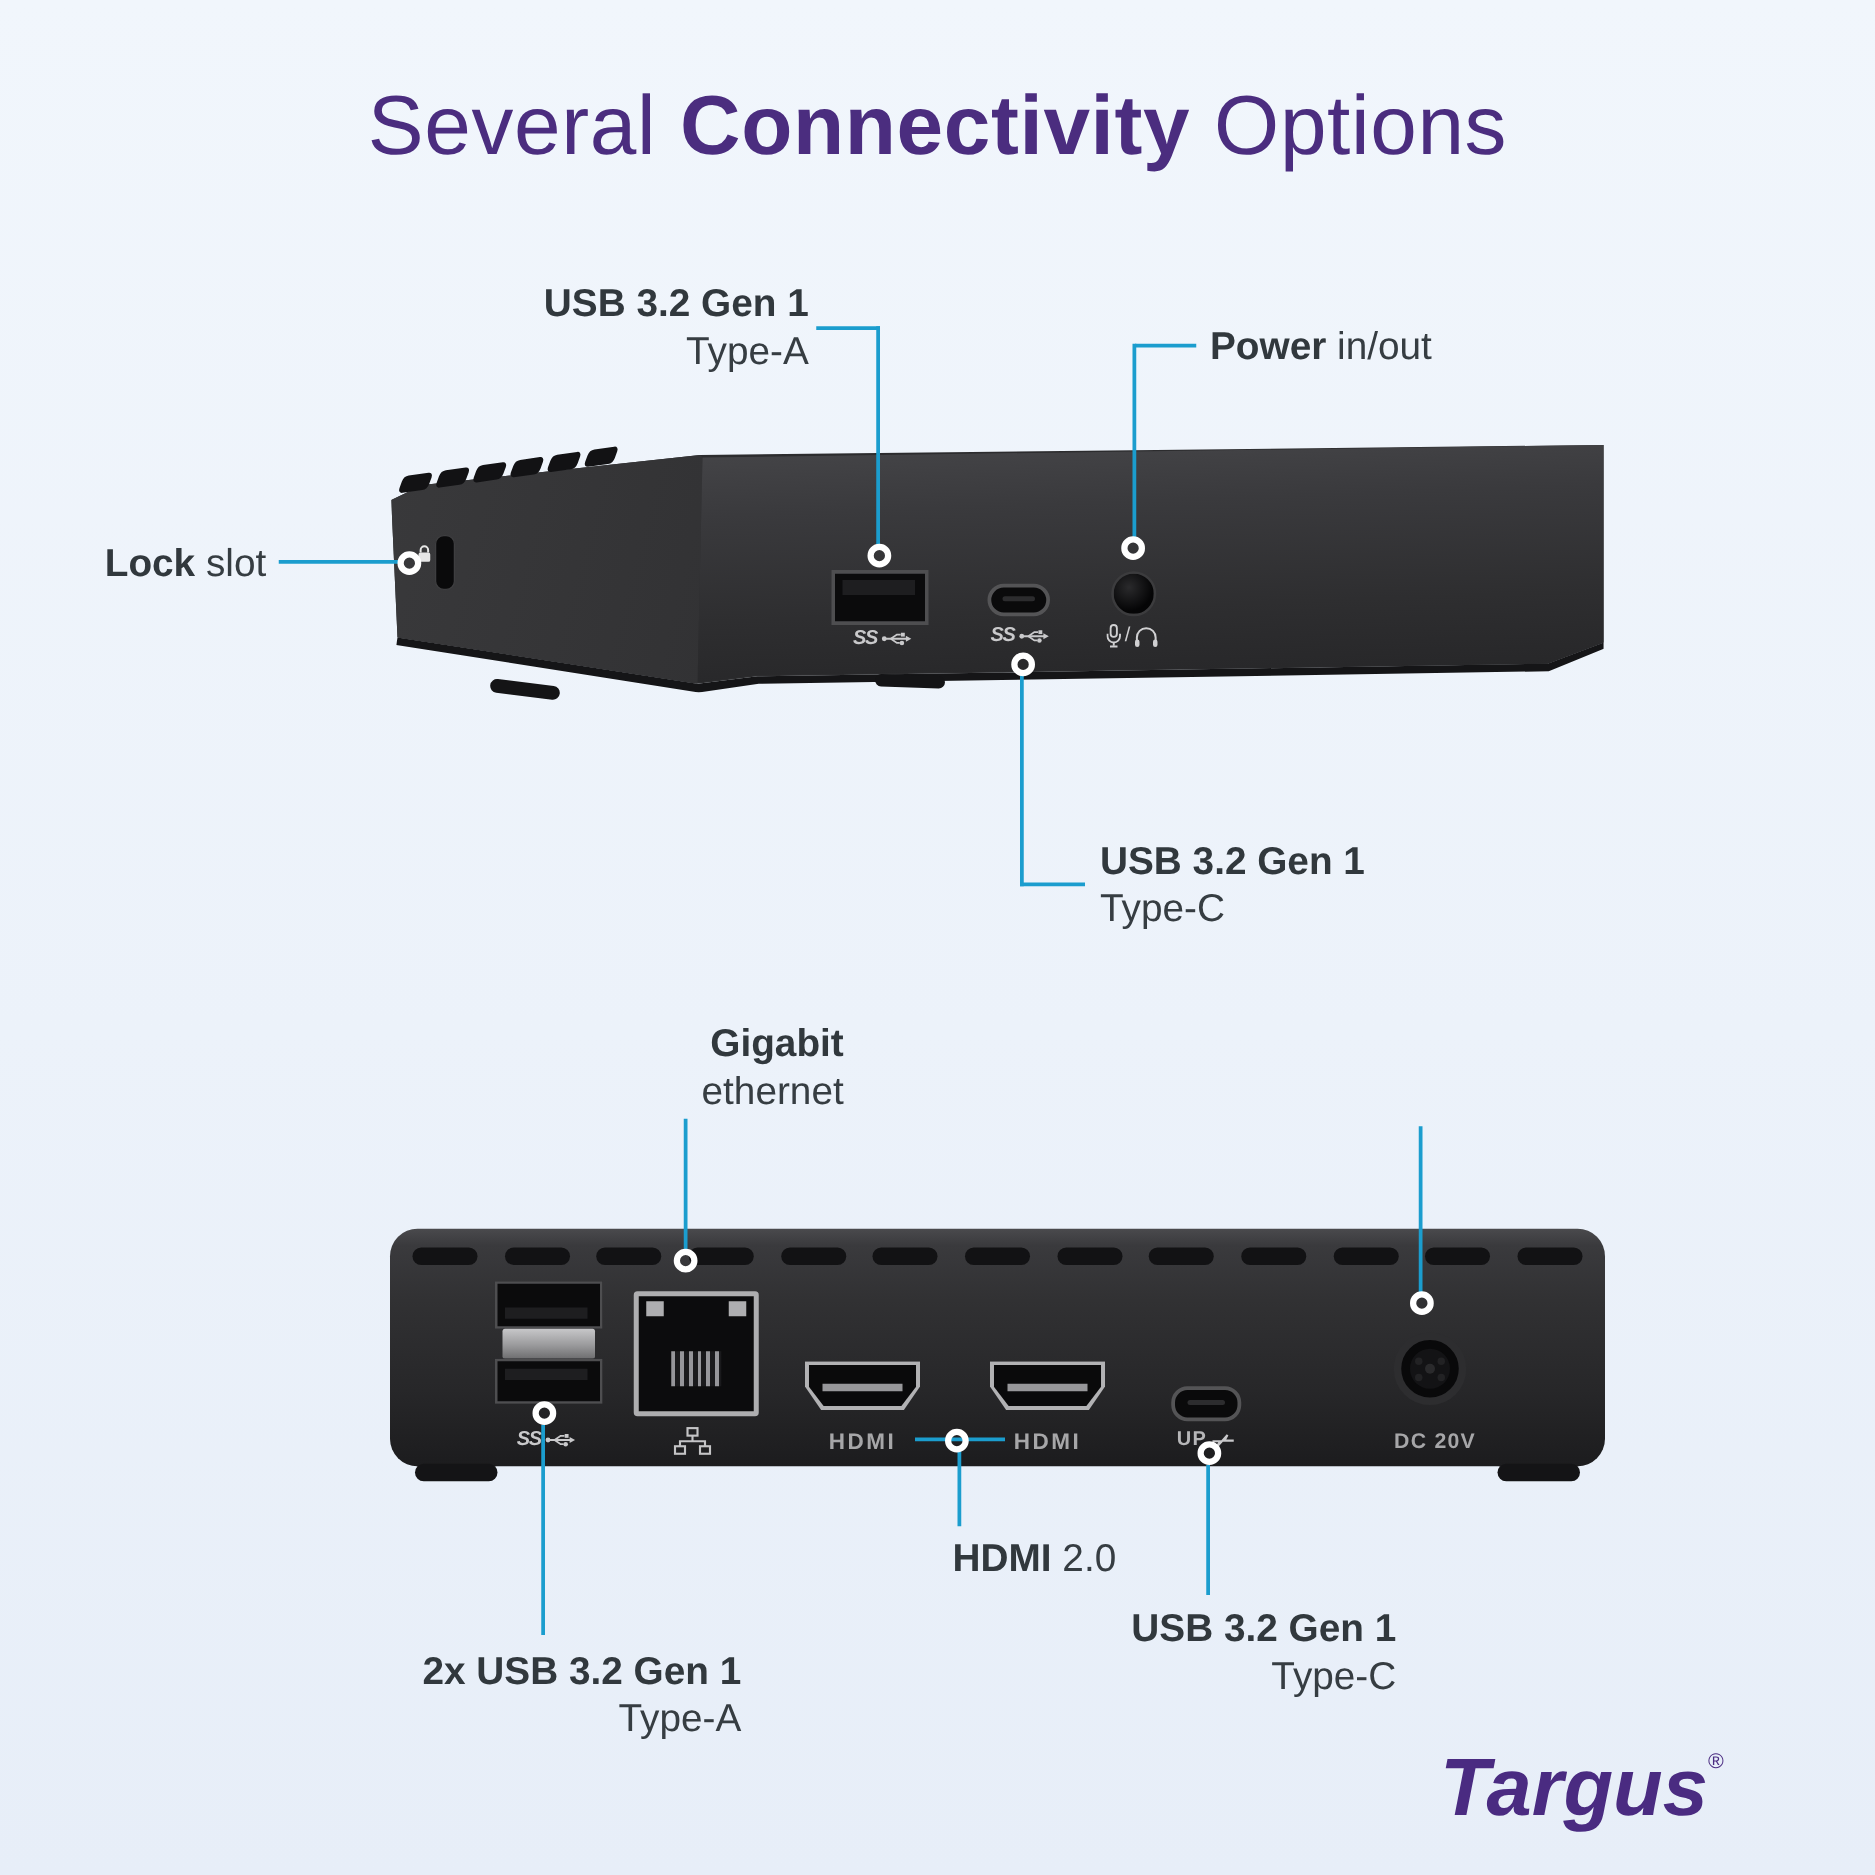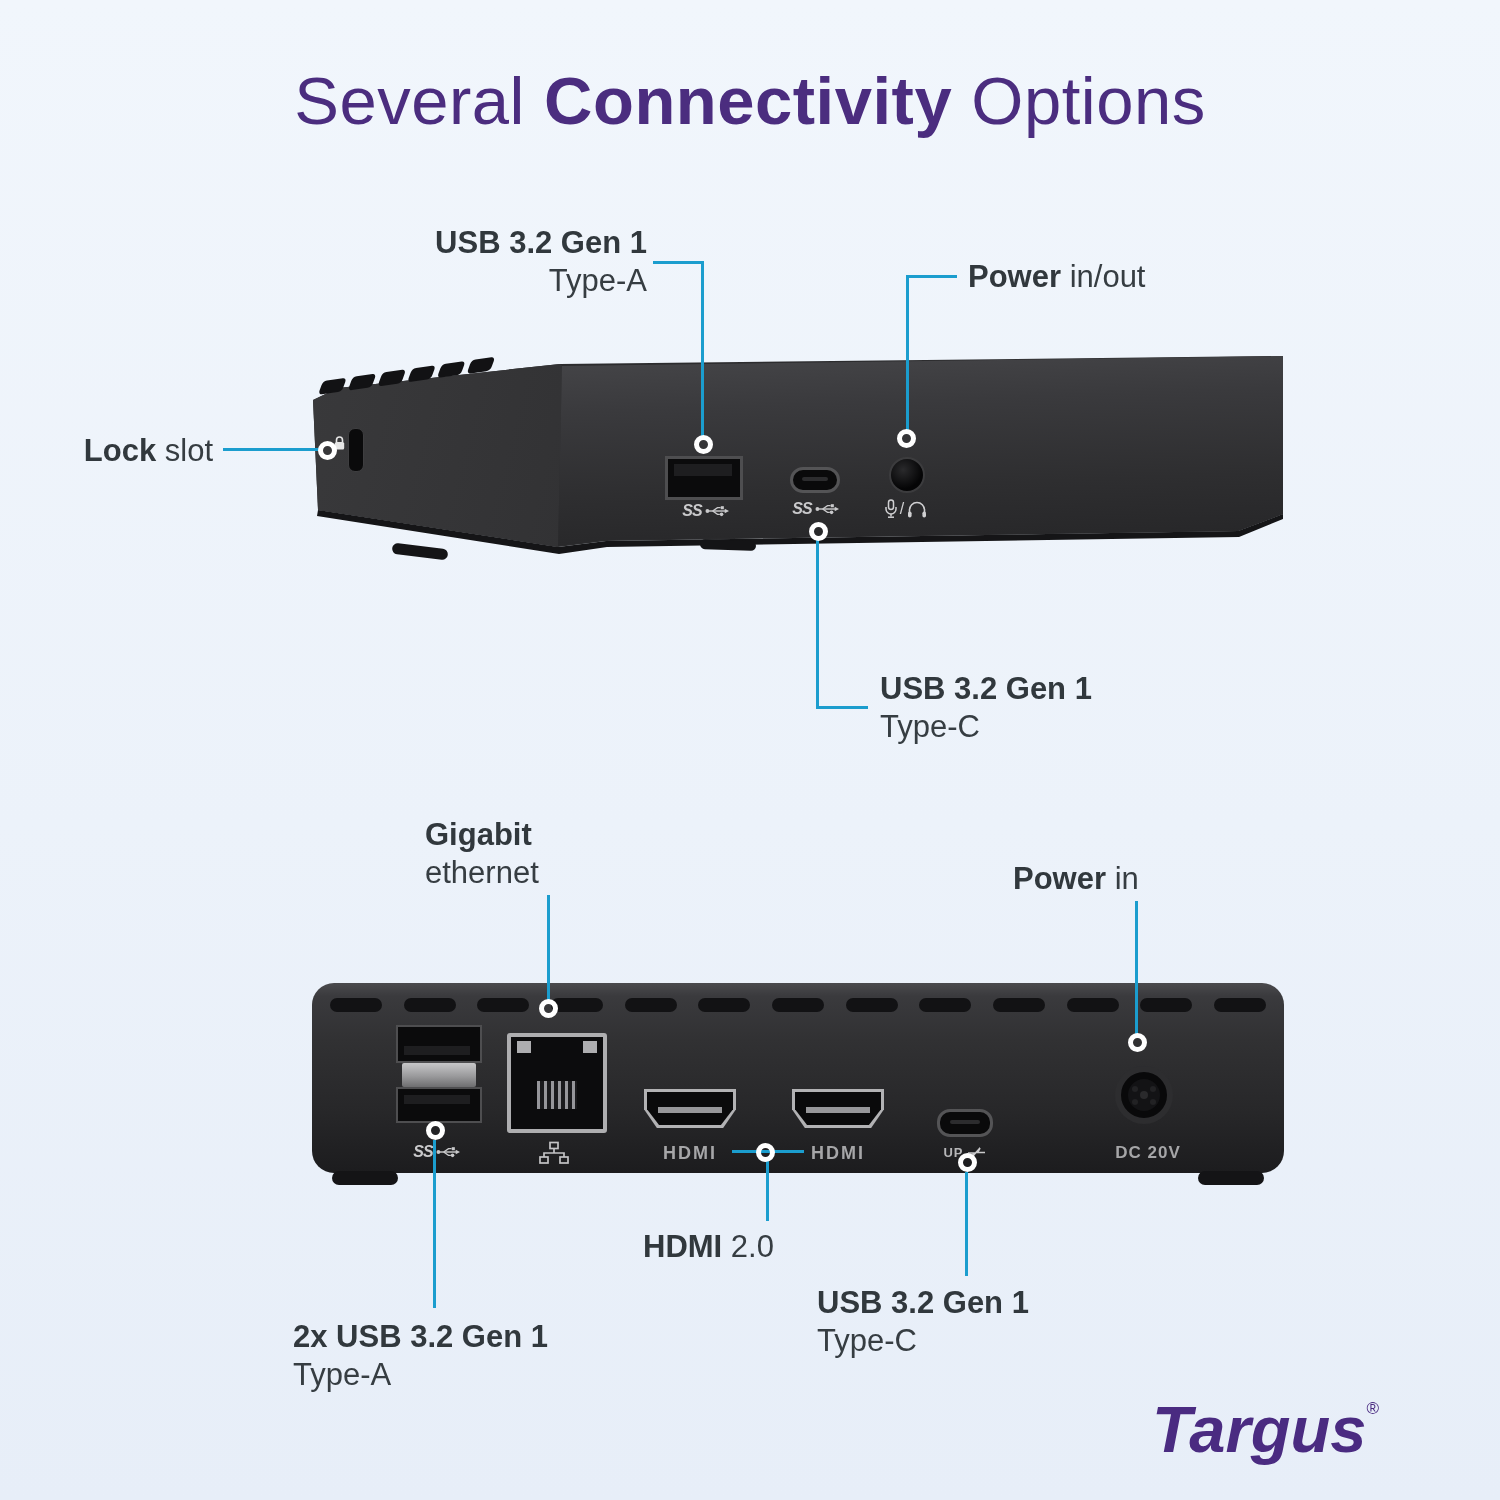--- a/index.html
+++ b/index.html
@@ -5,21 +5,21 @@
   html,body{margin:0;padding:0;}
   body{font-family:"Liberation Sans",sans-serif;}
   #canvas{position:relative;width:1500px;height:1500px;overflow:hidden;
     background:linear-gradient(180deg,#f1f6fc 0%,#ecf2fa 55%,#e7eef8 100%);}
   
   .title{position:absolute;left:0;top:62px;width:1500px;text-align:center;
     font-size:67px;color:#4b2d7f;letter-spacing:.5px;font-weight:400;}
   .title b{font-weight:700;}
   .lbl{position:absolute;font-size:31px;line-height:38px;color:#363d42;font-weight:400;}
   .lbl b{font-weight:700;color:#31383d;}
-  .ta-r{text-align:right;} .ta-c{text-align:left;}
+  .ta-r{text-align:right;} .ta-c{text-align:right;}
   .brand{position:absolute;left:1152px;top:1392px;font-size:65px;font-weight:700;
     color:#4a2b81;letter-spacing:0px;font-style:italic;}
   .brand sup{font-size:17px;vertical-align:38px;font-weight:400;}
   
   .cl{position:absolute;background:#1b9dce;z-index:6;}
   .cl.h{height:3px;} .cl.v{width:3px;}
   .cc{position:absolute;width:9px;height:9px;border:5px solid #ffffff;border-radius:50%;
     background:transparent;z-index:7;}
   
   .dev{position:absolute;}
@@ -193,21 +193,21 @@
       <div class="hdmi-in">
         <div style="position:absolute;left:11px;top:15px;width:64px;height:6px;background:#97979a;"></div>
       </div>
     </div>
     <div class="ptxt" style="left:480px;top:160px;width:92px;">HDMI</div>
 
     <div class="portC" style="left:625px;top:126px;width:50px;height:22px;">
       <div style="position:absolute;left:10px;top:8px;width:30px;height:4px;background:#2c2c2e;border-radius:2px;"></div>
     </div>
     <div class="mark" style="left:618px;top:159px;width:70px;height:20px;">
-      <span style="font-weight:700;font-size:13px;color:#b6b6b8;letter-spacing:1px;">UP</span>
+      <span style="font-weight:700;font-size:16px;color:#b6b6b8;letter-spacing:1px;">UP</span>
       <svg width="20" height="17" viewBox="0 0 20 17">
         <path d="M1 9 H7 L4.5 13.5 L13 4 L10.5 8.5 H18" fill="none" stroke="#c9c9cb" stroke-width="1.7"></path>
       </svg>
     </div>
 
     <div style="position:absolute;left:803px;top:83px;width:46px;height:46px;border-radius:50%;background:#09090a;border:6px solid #2d2d2f;">
       <svg width="46" height="46" viewBox="0 0 46 46">
         <circle cx="23" cy="23" r="16" fill="#131315"></circle>
         <circle cx="23" cy="23" r="4" fill="#2a2a2c"></circle>
         <circle cx="14" cy="17" r="3" fill="#222224"></circle>
@@ -251,23 +251,20 @@
     <span>Type-C</span>
   </div>
 
   <div class="lbl ta-c" style="left:425px;top:816px;width:250px;">
     <b>Gigabit</b><br>
     <span>ethernet</span>
   </div>
   <div class="cl v" style="left:547px;top:895px;height:108px;"></div>
   <div class="cc" style="left:539px;top:999px;"></div>
 
-  <div class="lbl ta-c" style="left:1013px;top:860px;width:250px;">
-    <b>Power</b><span> in</span>
-  </div>
   <div class="cl v" style="left:1135px;top:901px;height:136px;"></div>
   <div class="cc" style="left:1128px;top:1033px;"></div>
 
   <div class="cc" style="left:426px;top:1121px;"></div>
   <div class="cl v" style="left:433px;top:1140px;height:168px;"></div>
   <div class="lbl ta-c" style="left:293px;top:1318px;width:300px;">
     <b>2x USB 3.2 Gen 1</b><br>
     <span>Type-A</span>
   </div>
 

